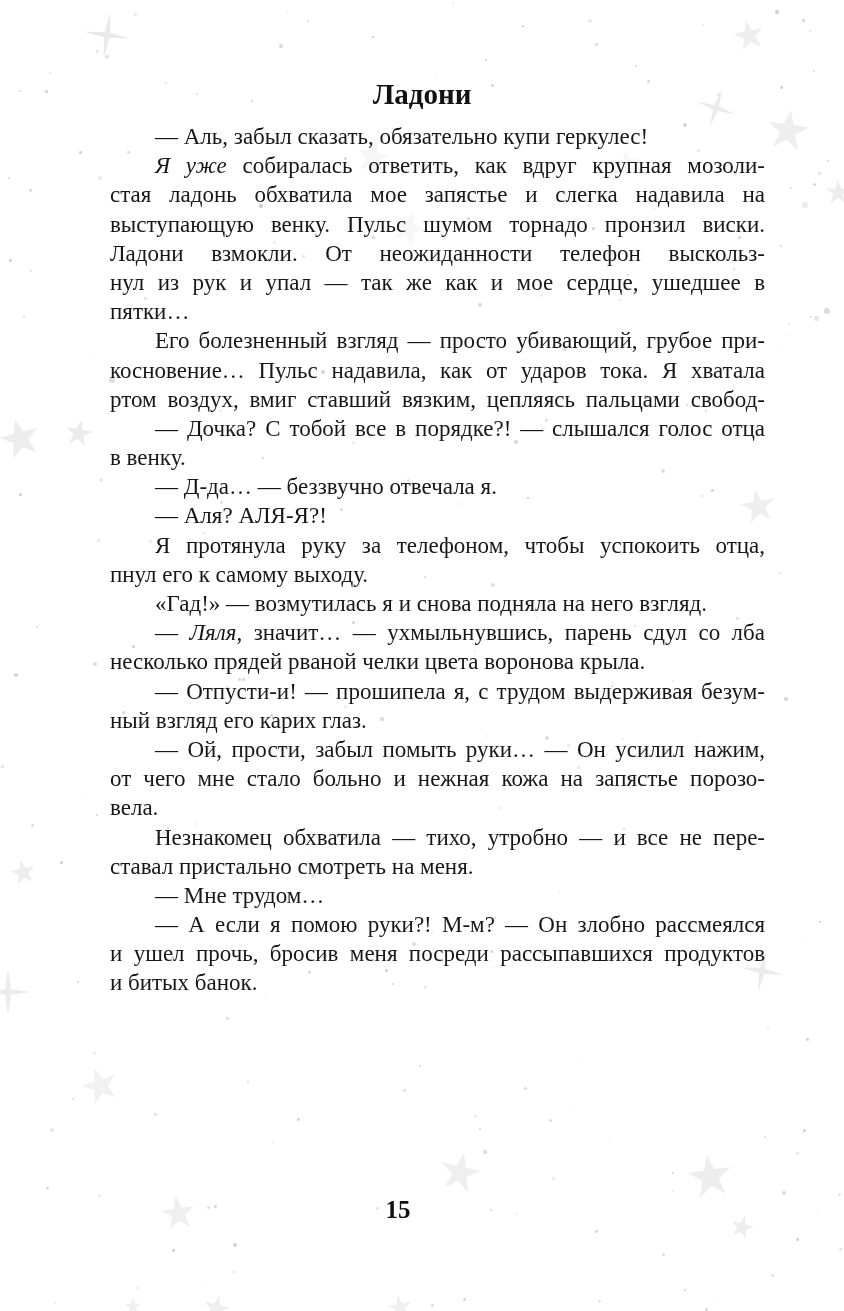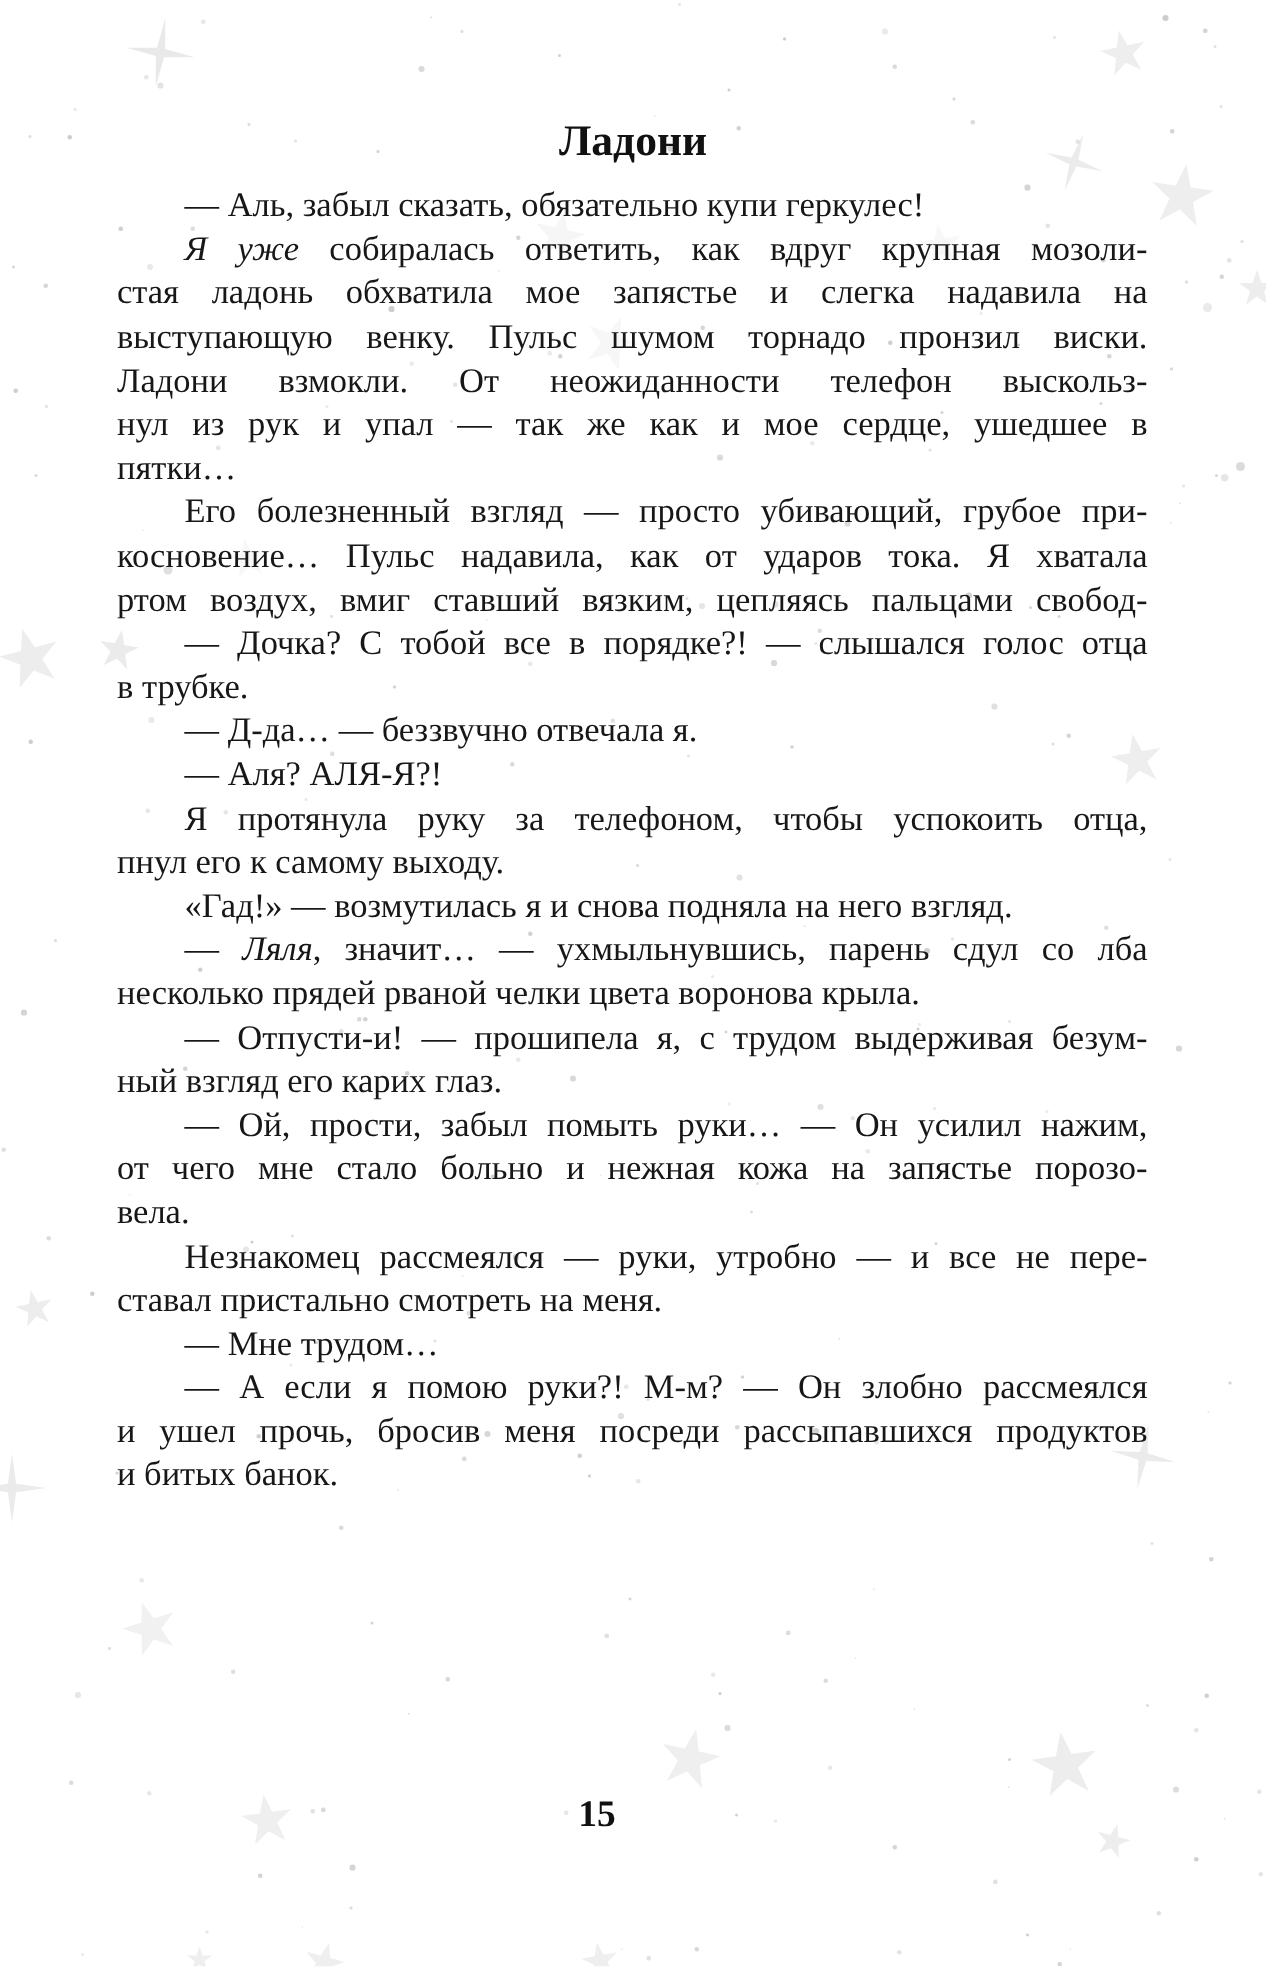--- a/index.html
+++ b/index.html
@@ -40,20 +40,21 @@
     line-height: 29.2px;
     color: #171717;
   }
   .para { margin: 0; }
   .line {
     text-align: justify;
     text-align-last: justify;
     white-space: normal;
     height: 29.2px;
     overflow: visible;
+    margin-left: 32px;
   }
   .line.first { text-indent: 45px; }
   .line.last { text-align-last: left; }
   .line em { font-style: italic; }
   .folio {
     position: absolute;
     top: 1196px; left: 358px; width: 80px;
     text-align: center;
     font-size: 25px;
     font-weight: bold;
@@ -393,21 +394,21 @@
         <div class="line">нул из рук и упал — так же как и мое сердце, ушедшее в</div>
         <div class="line last">пятки…</div>
       </div>
       <div class="para">
         <div class="line first">Его болезненный взгляд — просто убивающий, грубое при-</div>
         <div class="line">косновение… Пульс надавила, как от ударов тока. Я хватала</div>
         <div class="line">ртом воздух, вмиг ставший вязким, цепляясь пальцами свобод-</div>
       </div>
       <div class="para">
         <div class="line first">— Дочка? С тобой все в порядке?! — слышался голос отца</div>
-        <div class="line last">в трубке.</div>
+        <div class="line last">в венку.</div>
       </div>
       <div class="para">
         <div class="line first last">— Д-да… — беззвучно отвечала я.</div>
       </div>
       <div class="para">
         <div class="line first last">— Аля? АЛЯ-Я?!</div>
       </div>
       <div class="para">
         <div class="line first">Я протянула руку за телефоном, чтобы успокоить отца,</div>
         <div class="line last">пнул его к самому выходу.</div>
@@ -422,21 +423,21 @@
       <div class="para">
         <div class="line first">— Отпусти-и! — прошипела я, с трудом выдерживая безум-</div>
         <div class="line last">ный взгляд его карих глаз.</div>
       </div>
       <div class="para">
         <div class="line first">— Ой, прости, забыл помыть руки… — Он усилил нажим,</div>
         <div class="line">от чего мне стало больно и нежная кожа на запястье порозо-</div>
         <div class="line last">вела.</div>
       </div>
       <div class="para">
-        <div class="line first">Незнакомец рассмеялся — руки, утробно — и все не пере-</div>
+        <div class="line first">Незнакомец обхватила — тихо, утробно — и все не пере-</div>
         <div class="line last">ставал пристально смотреть на меня.</div>
       </div>
       <div class="para">
         <div class="line first last">— Мне трудом…</div>
       </div>
       <div class="para">
         <div class="line first">— А если я помою руки?! М-м? — Он злобно рассмеялся</div>
         <div class="line">и ушел прочь, бросив меня посреди рассыпавшихся продуктов</div>
         <div class="line last">и битых банок.</div>
       </div>

